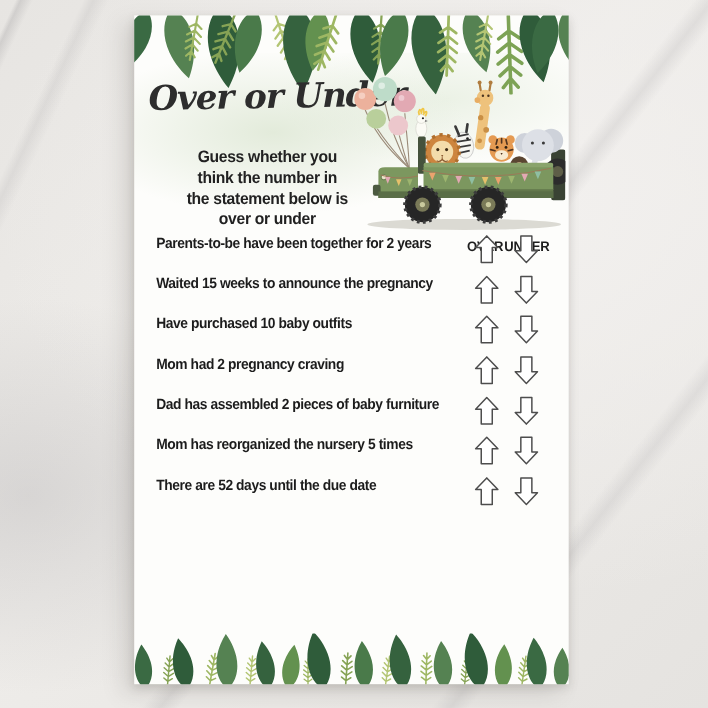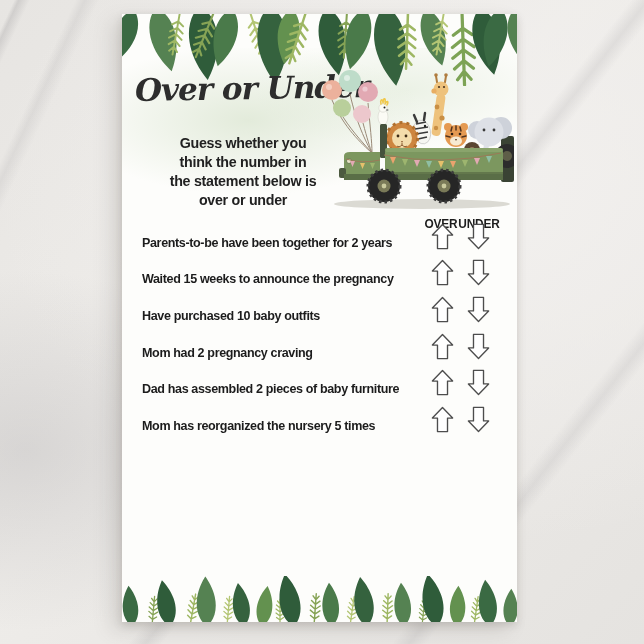--- a/index.html
+++ b/index.html
@@ -39,21 +39,21 @@
   }
   .jeep{position:absolute;top:46px;right:3px;width:192px;height:152px;}
   .col-headers{position:absolute;top:203px;left:0;width:395px;height:16px;}
   .col-headers span{
     position:absolute;top:0;font-weight:700;font-size:12.5px;letter-spacing:-0.2px;color:#1d1d1d;
     text-align:center;transform:scaleX(0.95);
   }
   .col-headers .over-label{left:299px;width:40px;}
   .col-headers .under-label{left:334px;width:46px;}
   .rows{position:absolute;top:199px;left:20px;width:349px;}
-  .row{height:36.7px;display:flex;align-items:flex-end;}
+  .row{height:36.7px;display:flex;align-items:flex-start;}
   .stmt{
     flex:1 1 auto;white-space:nowrap;font-weight:700;font-size:13.5px;
     letter-spacing:-0.4px;color:#1c1c1c;transform:scaleX(0.93);transform-origin:left center;
   }
   .arrows{display:flex;gap:11px;margin-left:auto;flex:0 0 auto;}
   .arrow{width:25px;height:27px;display:block;cursor:pointer;}
 </style>
 </head>
 <body>
 
@@ -281,20 +281,31 @@
           <svg class="arrow" viewBox="0 0 24 28">
             <path d="M12 1.5 L22.5 12.5 H17.2 V26.5 H6.8 V12.5 H1.5 Z" fill="#fff" stroke="#4d4d4d" stroke-width="1.4" stroke-linejoin="round"></path>
           </svg>
           <svg class="arrow" viewBox="0 0 24 28">
             <path d="M12 26.5 L1.5 15.5 H6.8 V1.5 H17.2 V15.5 H22.5 Z" fill="#fff" stroke="#4d4d4d" stroke-width="1.4" stroke-linejoin="round"></path>
           </svg>
         </span>
     </div>
     <div class="row">
       <span class="stmt">Mom has reorganized the nursery 5 times</span>
+      <span class="arrows">
+          <svg class="arrow" viewBox="0 0 24 28">
+            <path d="M12 1.5 L22.5 12.5 H17.2 V26.5 H6.8 V12.5 H1.5 Z" fill="#fff" stroke="#4d4d4d" stroke-width="1.4" stroke-linejoin="round"></path>
+          </svg>
+          <svg class="arrow" viewBox="0 0 24 28">
+            <path d="M12 26.5 L1.5 15.5 H6.8 V1.5 H17.2 V15.5 H22.5 Z" fill="#fff" stroke="#4d4d4d" stroke-width="1.4" stroke-linejoin="round"></path>
+          </svg>
+        </span>
+    </div>
+    <div class="row">
+      <span class="stmt">There are 52 days until the due date</span>
       <span class="arrows">
           <svg class="arrow" viewBox="0 0 24 28">
             <path d="M12 1.5 L22.5 12.5 H17.2 V26.5 H6.8 V12.5 H1.5 Z" fill="#fff" stroke="#4d4d4d" stroke-width="1.4" stroke-linejoin="round"></path>
           </svg>
           <svg class="arrow" viewBox="0 0 24 28">
             <path d="M12 26.5 L1.5 15.5 H6.8 V1.5 H17.2 V15.5 H22.5 Z" fill="#fff" stroke="#4d4d4d" stroke-width="1.4" stroke-linejoin="round"></path>
           </svg>
         </span>
     </div>
   </div>

